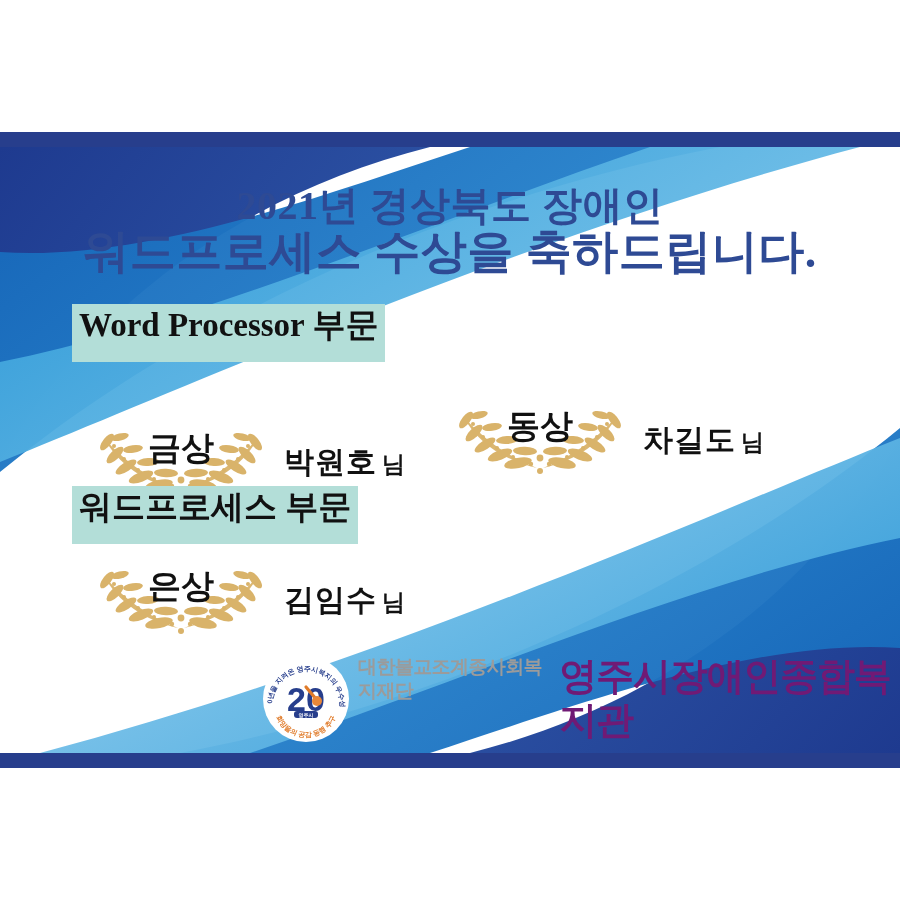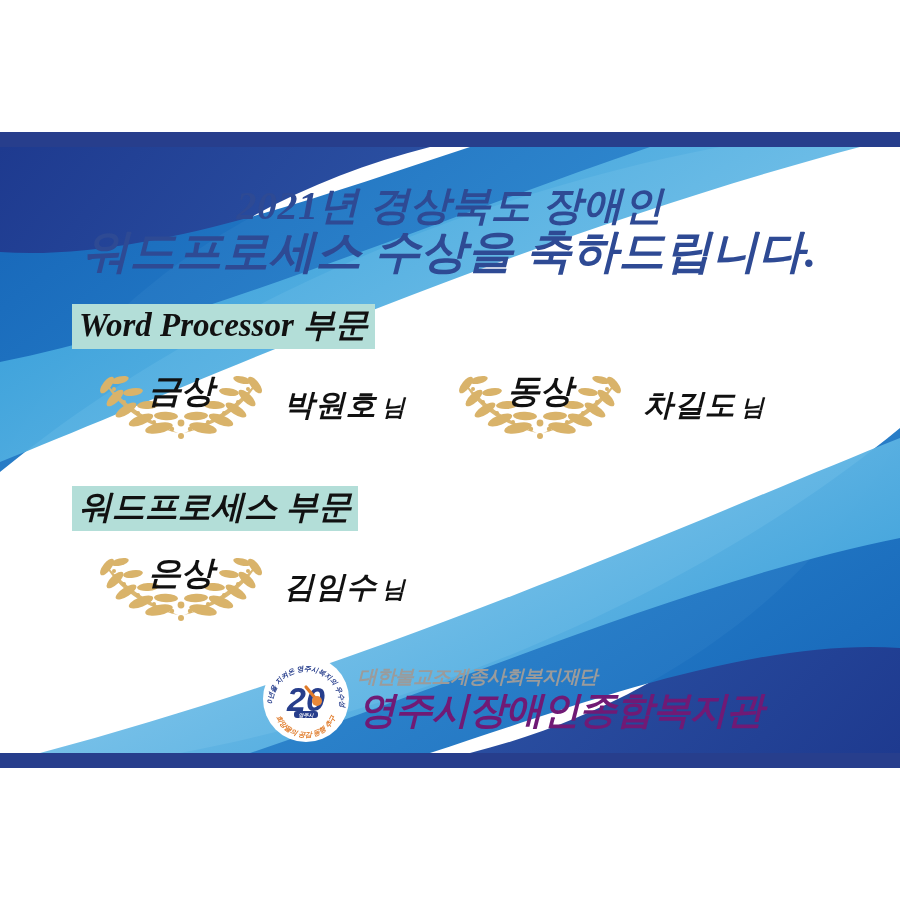--- a/index.html
+++ b/index.html
@@ -17,21 +17,20 @@
 
   
   #banner {
     position: absolute;
     left: 0;
     top: 132px;
     width: 900px;
     height: 636px;
     background: #ffffff;
     overflow: hidden;
-    font-style: italic;
   }
 
   .edge-bar {
     position: absolute;
     left: 0;
     width: 900px;
     height: 15px;
     background: #273e8c;
   }
   .edge-bar.top  { top: 0; }
@@ -76,36 +75,36 @@
   #category-1 { top: 354px; }
 
   .cat-title {
     display: inline-block;
     background: #b3ded8;
     color: #111111;
     font-family: "Liberation Serif", serif;
     font-weight: bold;
     font-size: 33px;
     line-height: 1.2;
-    padding: 2px 7px 3px 7px;
+    padding: 2px 7px 16px 7px;
     white-space: nowrap;
   }
 
   .awards-row {
     margin-top: 18px;
     display: flex;
     align-items: center;
   }
 
   .award {
     display: flex;
     align-items: center;
     white-space: nowrap;
   }
-  #category-0 .award:first-child { margin-left: 18px; }
+  #category-0 .award:first-child { margin-left: 18px; margin-top: 44px; }
   #category-0 .award:last-child  { margin-left: 44px; justify-content: space-between; }
   #category-1 .award:first-child { margin-left: 18px; }
 
   .wreath {
     position: relative;
     width: 182px;
     height: 78px;
     flex: 0 0 auto;
   }
   .wreath svg {
@@ -157,21 +156,20 @@
     z-index: 6;
   }
   #logo-emblem {
     width: 88px;
     height: 88px;
     flex: 0 0 auto;
   }
   #logo-text {
     margin-left: 8px;
     display: flex;
-    flex-direction: column;
     justify-content: space-between;
   }
   .logo-line-top {
     font-family: "Liberation Sans", sans-serif;
     font-weight: bold;
     font-size: 19px;
     color: #9b9b9b;
     letter-spacing: -0.6px;
     line-height: 1.25;
   }

